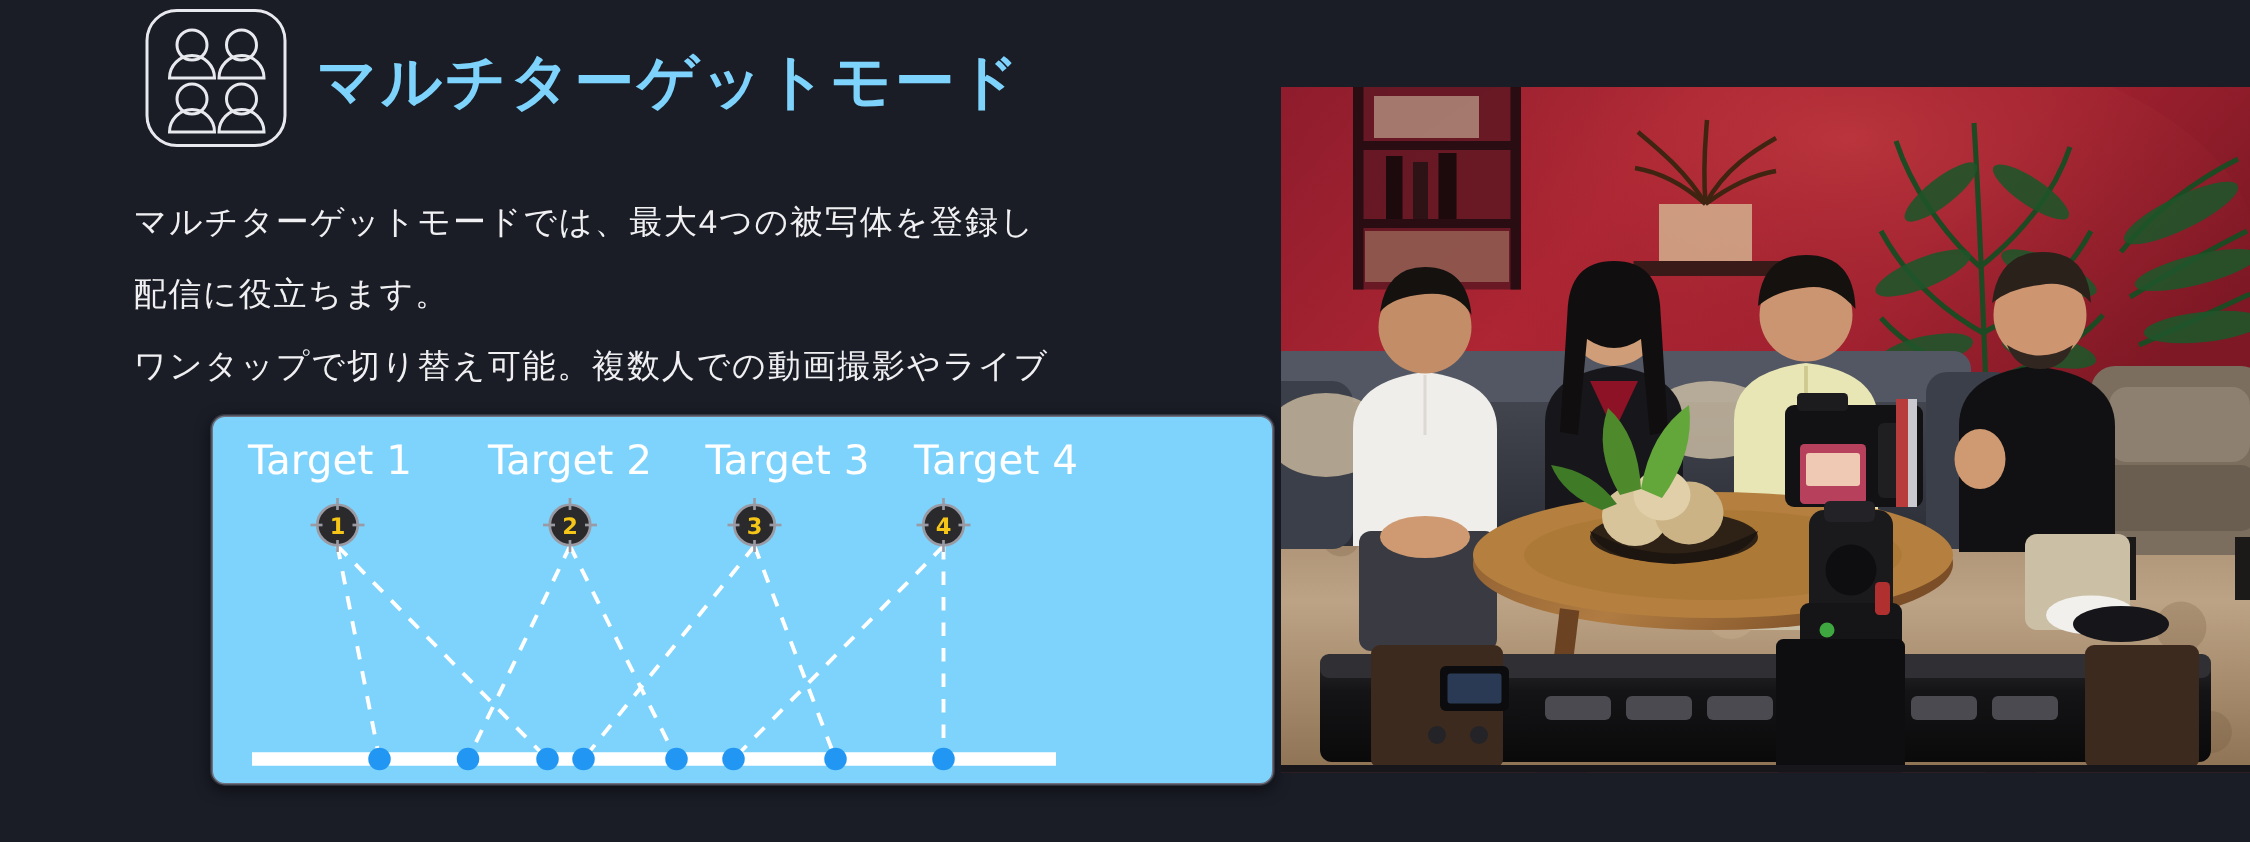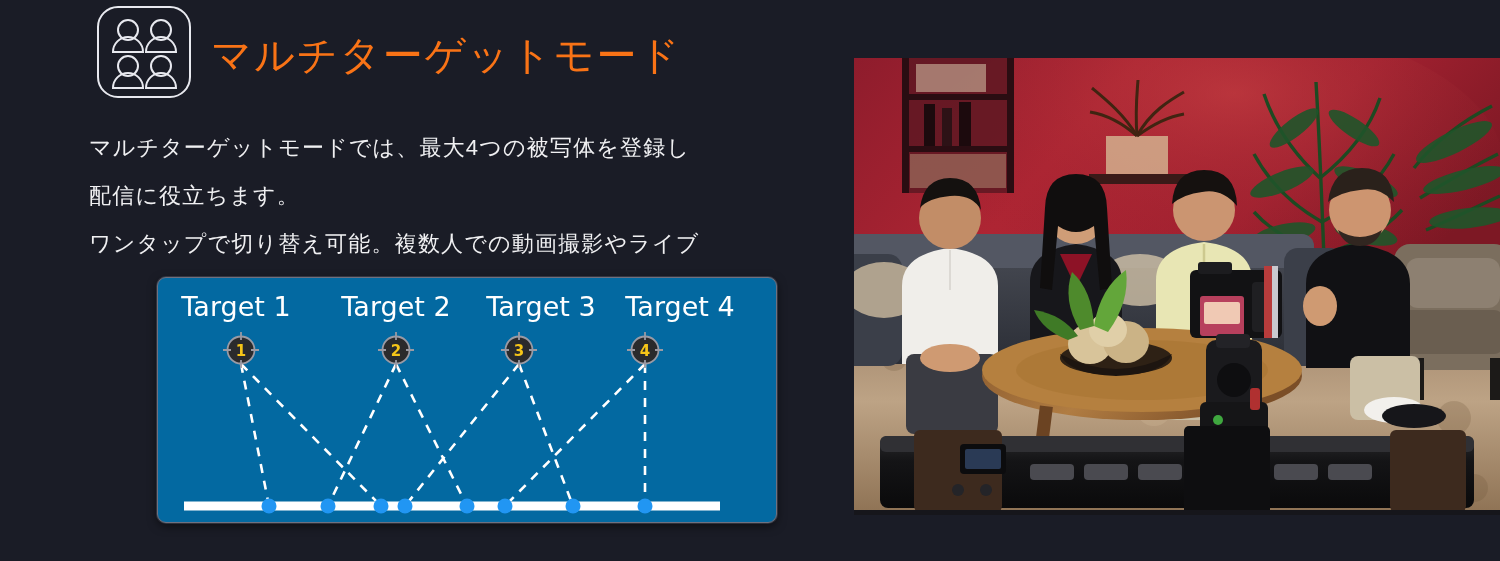--- a/index.html
+++ b/index.html
@@ -12,37 +12,37 @@
   .page { position: relative; width: 1500px; height: 561px; background: #1a1c26; }
 
   
   .left-col { position: absolute; left: 0; top: 0; width: 820px; height: 561px; }
 
   .header-row { position: absolute; left: 95px; top: 4px; display: flex; align-items: center; gap: 18px; }
 
   .multi-icon { width: 98px; height: 96px; flex: none; display: block; }
 
   .title-text {
-    font-size: 40px; font-weight: normal; color: #f97316;
+    font-size: 40px; font-weight: bold; color: #7dd3fc;
     letter-spacing: 2px; white-space: nowrap; line-height: 1;
     padding-top: 6px;
   }
 
   .body-copy {
     position: absolute; left: 89px; top: 124px; width: 700px;
     color: #f0f0f2; font-size: 22px; line-height: 48px;
     letter-spacing: 1.2px; font-weight: 400;
   }
   .body-copy p { margin: 0; }
 
   
   .diagram-panel {
-    position: absolute; left: 157px; top: 277px;
-    width: 620px; height: 246px;
-    background: #0369a1;
+    position: absolute; left: 141px; top: 277px;
+    width: 708px; height: 246px;
+    background: #7dd3fc;
     border-radius: 9px;
     border: 1px solid #6f7180;
     box-shadow: 0 0 0 1px rgba(160,162,180,.22), 0 3px 10px rgba(0,0,0,.55);
     overflow: hidden;
   }
   .diagram-svg { position: absolute; left: 0; top: 0; width: 588px; height: 246px; display: block; }
   .tgt-label {
     font-family: "DejaVu Sans", "Liberation Sans", sans-serif;
     font-size: 27px; fill: #ffffff; font-weight: 400;
   }

